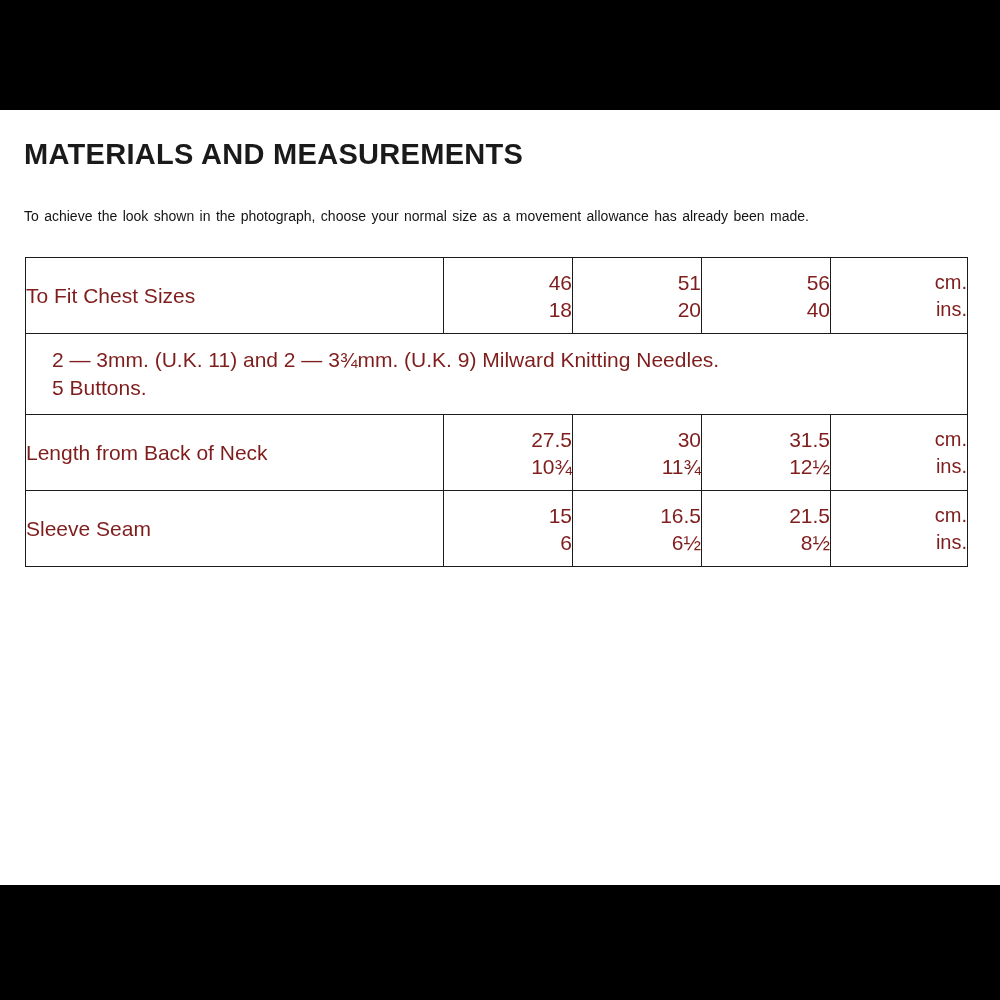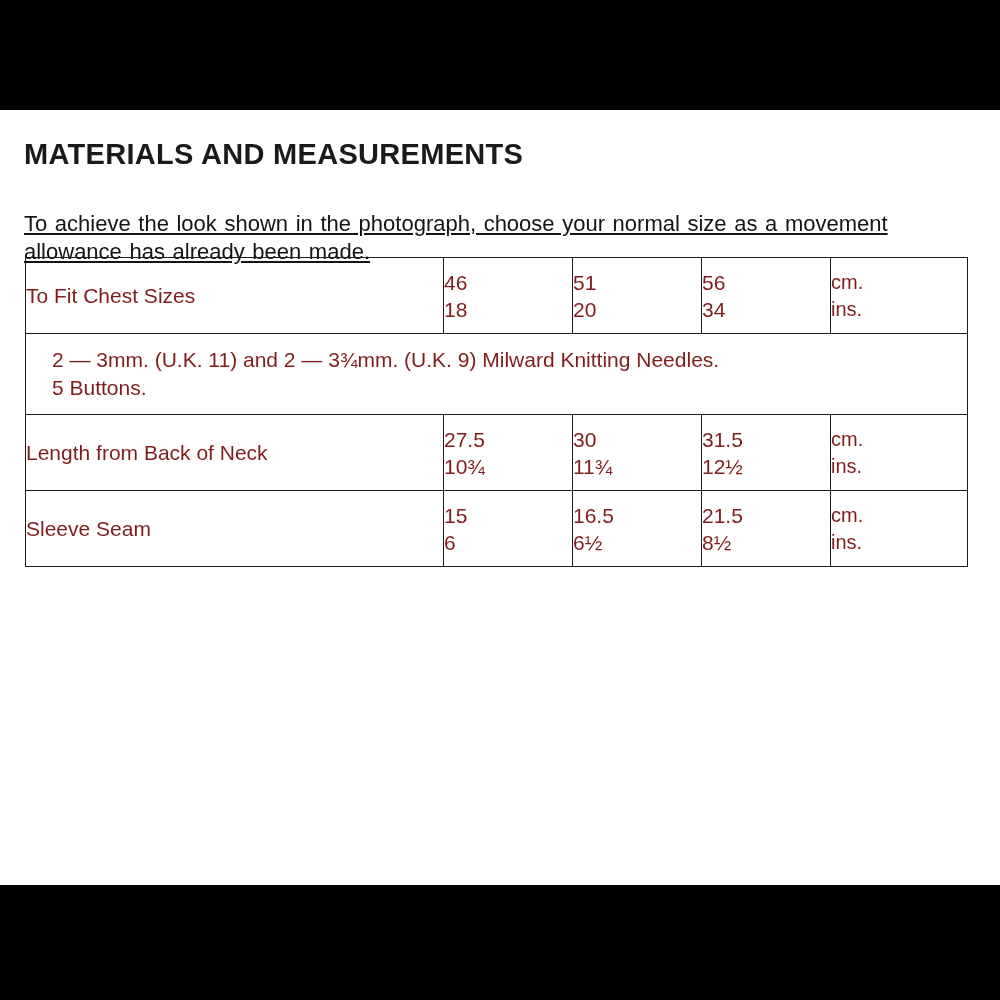--- a/index.html
+++ b/index.html
@@ -57,25 +57,24 @@
     letter-spacing: 0.3px;
     color: #1a1a1a;
     white-space: nowrap;
   }
 
   .intro {
     position: absolute;
     left: 24px;
     top: 78px;
     width: 950px;
-    font-size: 22px;
+    font-size: 14px;
     line-height: 28px;
     color: #141414;
     word-spacing: 1.5px;
-    text-decoration: underline;
   }
 
   
   .meas-table {
     position: absolute;
     left: 25px;
     top: 147px;
     width: 942px;
     border-collapse: collapse;
     table-layout: fixed;
@@ -93,21 +92,21 @@
 
   .label-cell {
     padding: 10px 0 10px 26px;
     font-size: 21px;
     line-height: 27px;
     text-align: left;
     height: 76px;
     box-sizing: border-box;
   }
   .val-cell {
-    text-align: left;
+    text-align: right;
     font-size: 21px;
     line-height: 27px;
     height: 76px;
     padding: 10px 0;
     box-sizing: border-box;
   }
   .val-cell .v-top,
   .val-cell .v-bot {
     display: block;
     white-space: nowrap;
@@ -159,21 +158,21 @@
           <td class="val-cell">
             <span class="v-top num">46</span>
             <span class="v-bot num">18</span>
           </td>
           <td class="val-cell">
             <span class="v-top num">51</span>
             <span class="v-bot num">20</span>
           </td>
           <td class="val-cell">
             <span class="v-top num">56</span>
-            <span class="v-bot num">34</span>
+            <span class="v-bot num">40</span>
           </td>
           <td class="val-cell unit-cell">
             <span class="v-top">cm.</span>
             <span class="v-bot">ins.</span>
           </td>
         </tr>
 
 
 
         <tr class="note-row">

